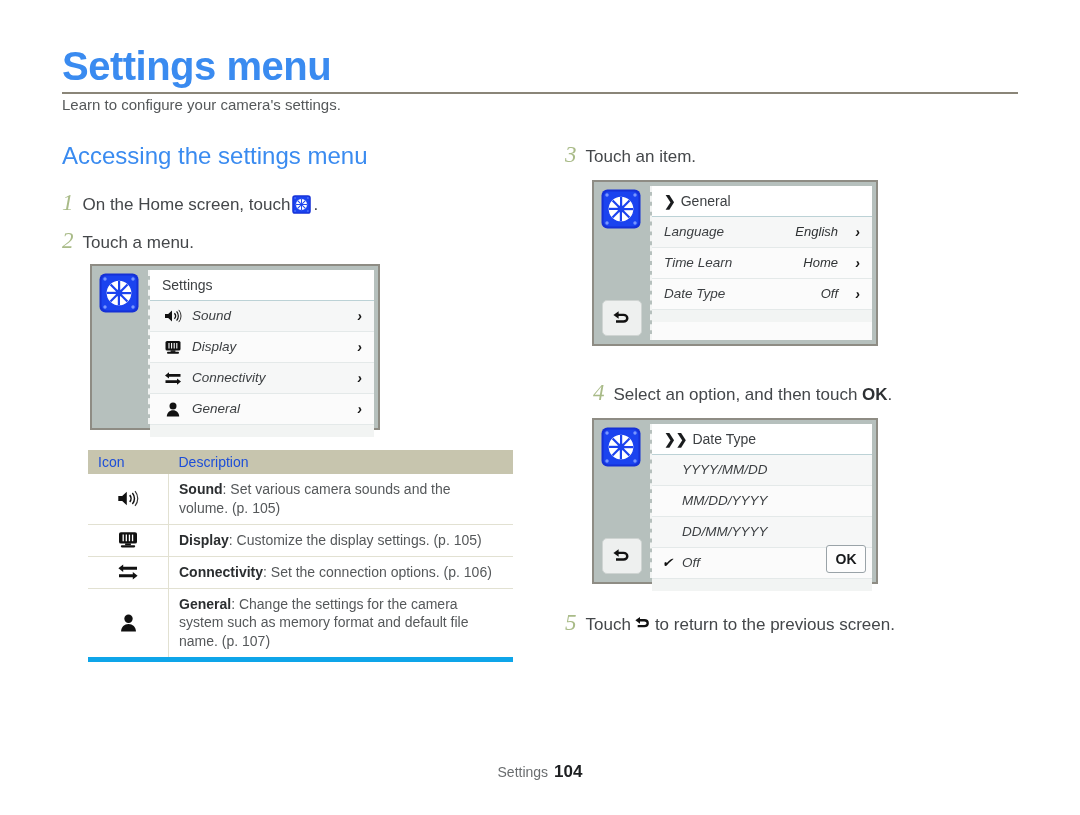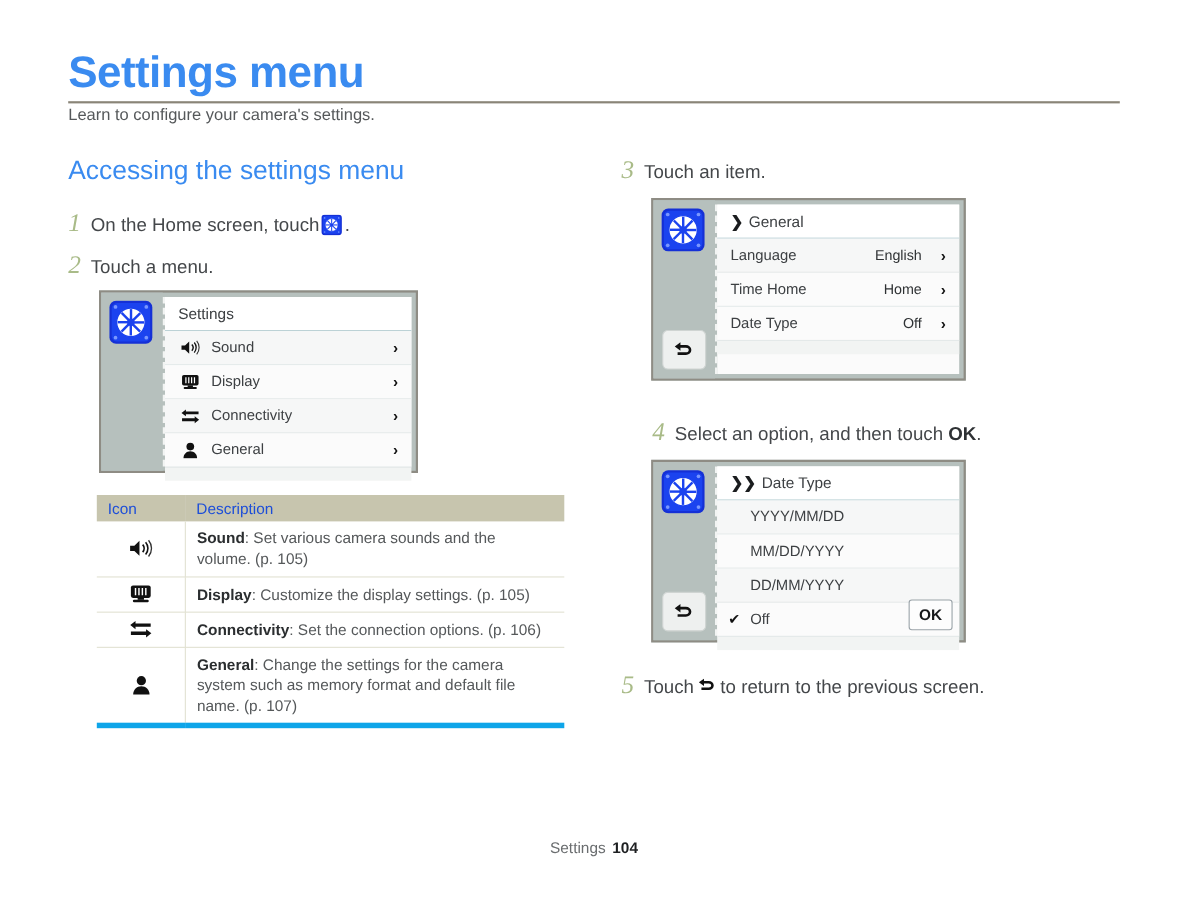--- a/index.html
+++ b/index.html
@@ -69,20 +69,21 @@
     height:30px;line-height:30px;padding-left:12px;
     font-size:14px;color:#3d4043;background:#ffffff;
     border-bottom:1px solid #bcd2d6;position:relative;
   }
   .dlg-title .chev{font-weight:bold;color:#1a1c1e;margin-right:5px;font-size:14px;}
   .row{
     height:30px;line-height:30px;position:relative;
     font-size:13.5px;color:#3d4043;padding-left:12px;
     border-bottom:1px solid #e4e9e9;
     background:#f6f7f7;
+    font-style:italic;
   }
   .row.alt{background:#fbfbfb;}
   .row .val{
     position:absolute;right:34px;top:0;font-size:13px;color:#2f3234;
   }
   .row .arrow{
     position:absolute;right:12px;top:0;font-weight:bold;color:#111;font-size:14px;
   }
   .row .ticked{position:absolute;left:10px;top:0;font-size:13px;color:#111;}
   .row.indent{padding-left:30px;}
@@ -126,21 +127,21 @@
   .tbl td.c1{
     width:60px;text-align:center;border-right:1px solid #e2e1d2;vertical-align:middle;
   }
   .tbl tr:last-child td{border-bottom:5px solid #0ea5e9;}
   .tbl td b{color:#2b2e30;}
 
   
   .footer{
     position:absolute;left:0;right:0;top:762px;text-align:center;font-size:14px;color:#6a6d6f;
   }
-  .footer .pg{font-weight:bold;color:#1d1f21;margin-left:6px;font-size:14px;}
+  .footer .pg{font-weight:bold;color:#1d1f21;margin-left:6px;font-size:17px;}
 
   svg{display:block;}
 </style>
 </head>
 <body>
 
 <div class="page">
 
   <div class="title">Settings menu</div>
   <div class="title-rule"></div>
@@ -364,21 +365,21 @@
     <div class="dlg-body">
       <div class="dlg-title">
         <span class="chev">❯</span><span>General</span>
       </div>
       <div class="row">
         <span>Language</span>
         <span class="val">English</span>
         <span class="arrow">›</span>
       </div>
       <div class="row alt">
-        <span>Time Home</span>
+        <span>Time Learn</span>
         <span class="val">Home</span>
         <span class="arrow">›</span>
       </div>
       <div class="row alt">
         <span>Date Type</span>
         <span class="val">Off</span>
         <span class="arrow">›</span>
       </div>
       <div class="row-spacer"></div>
     </div>

